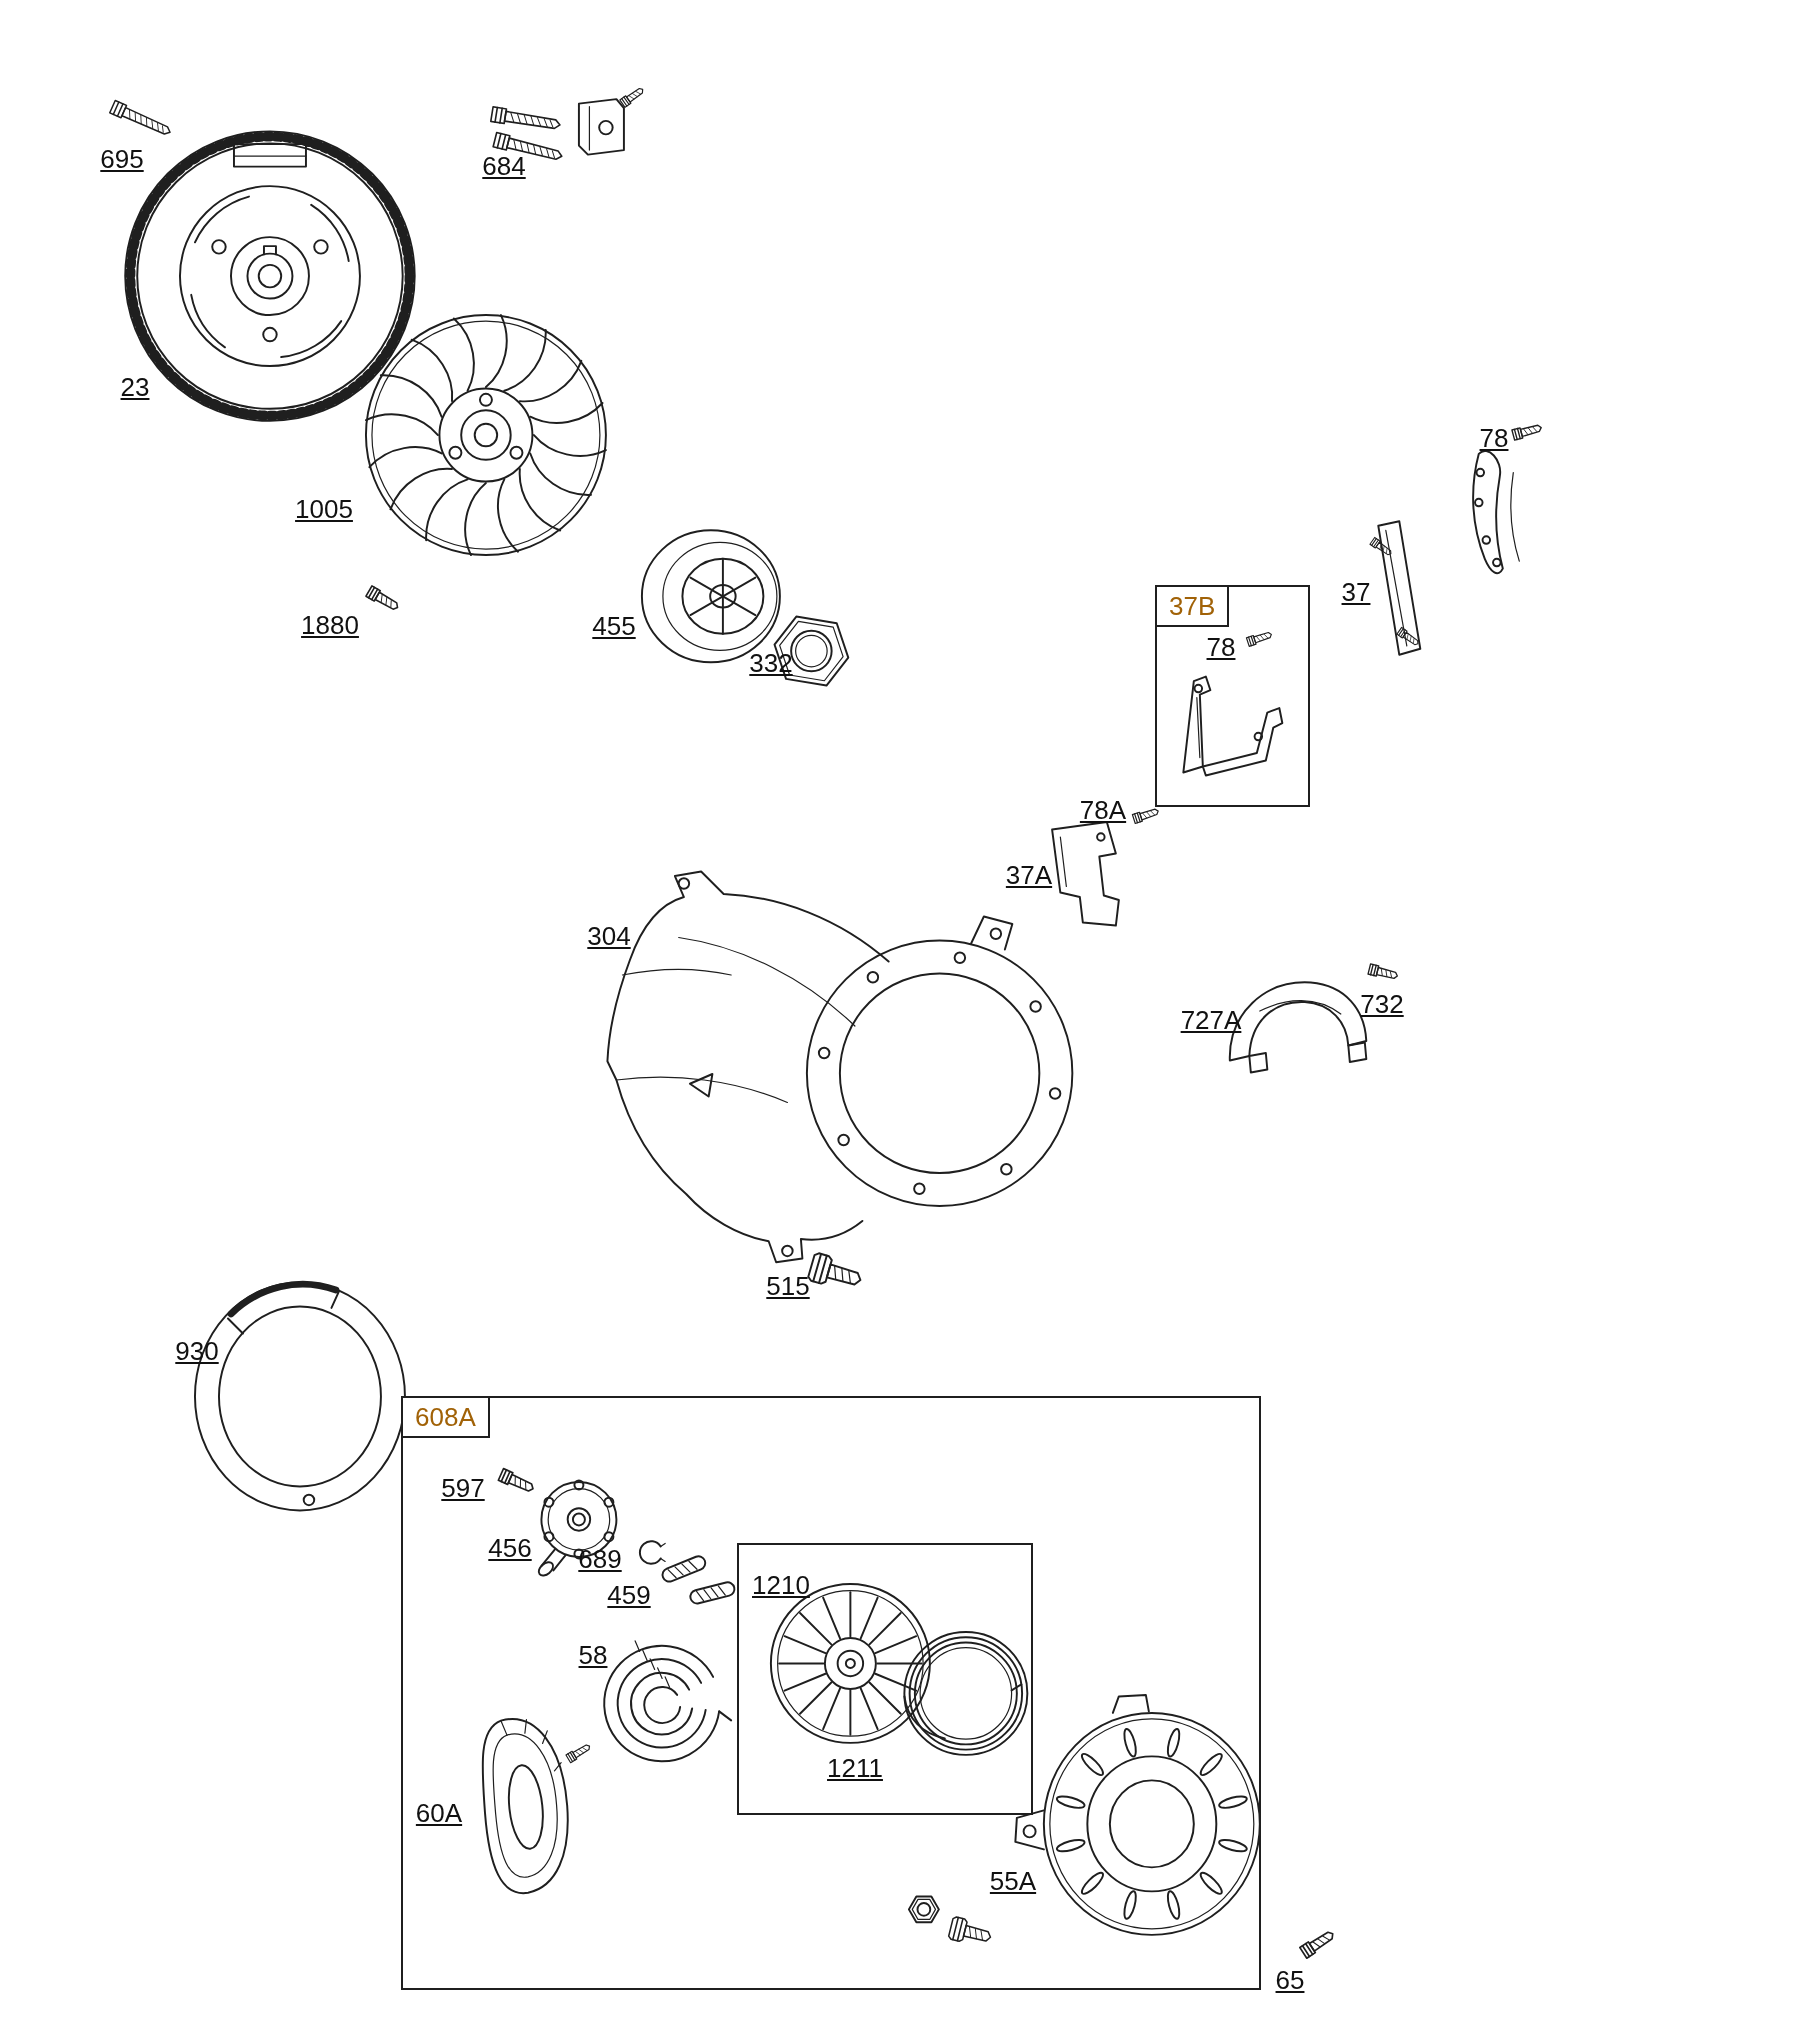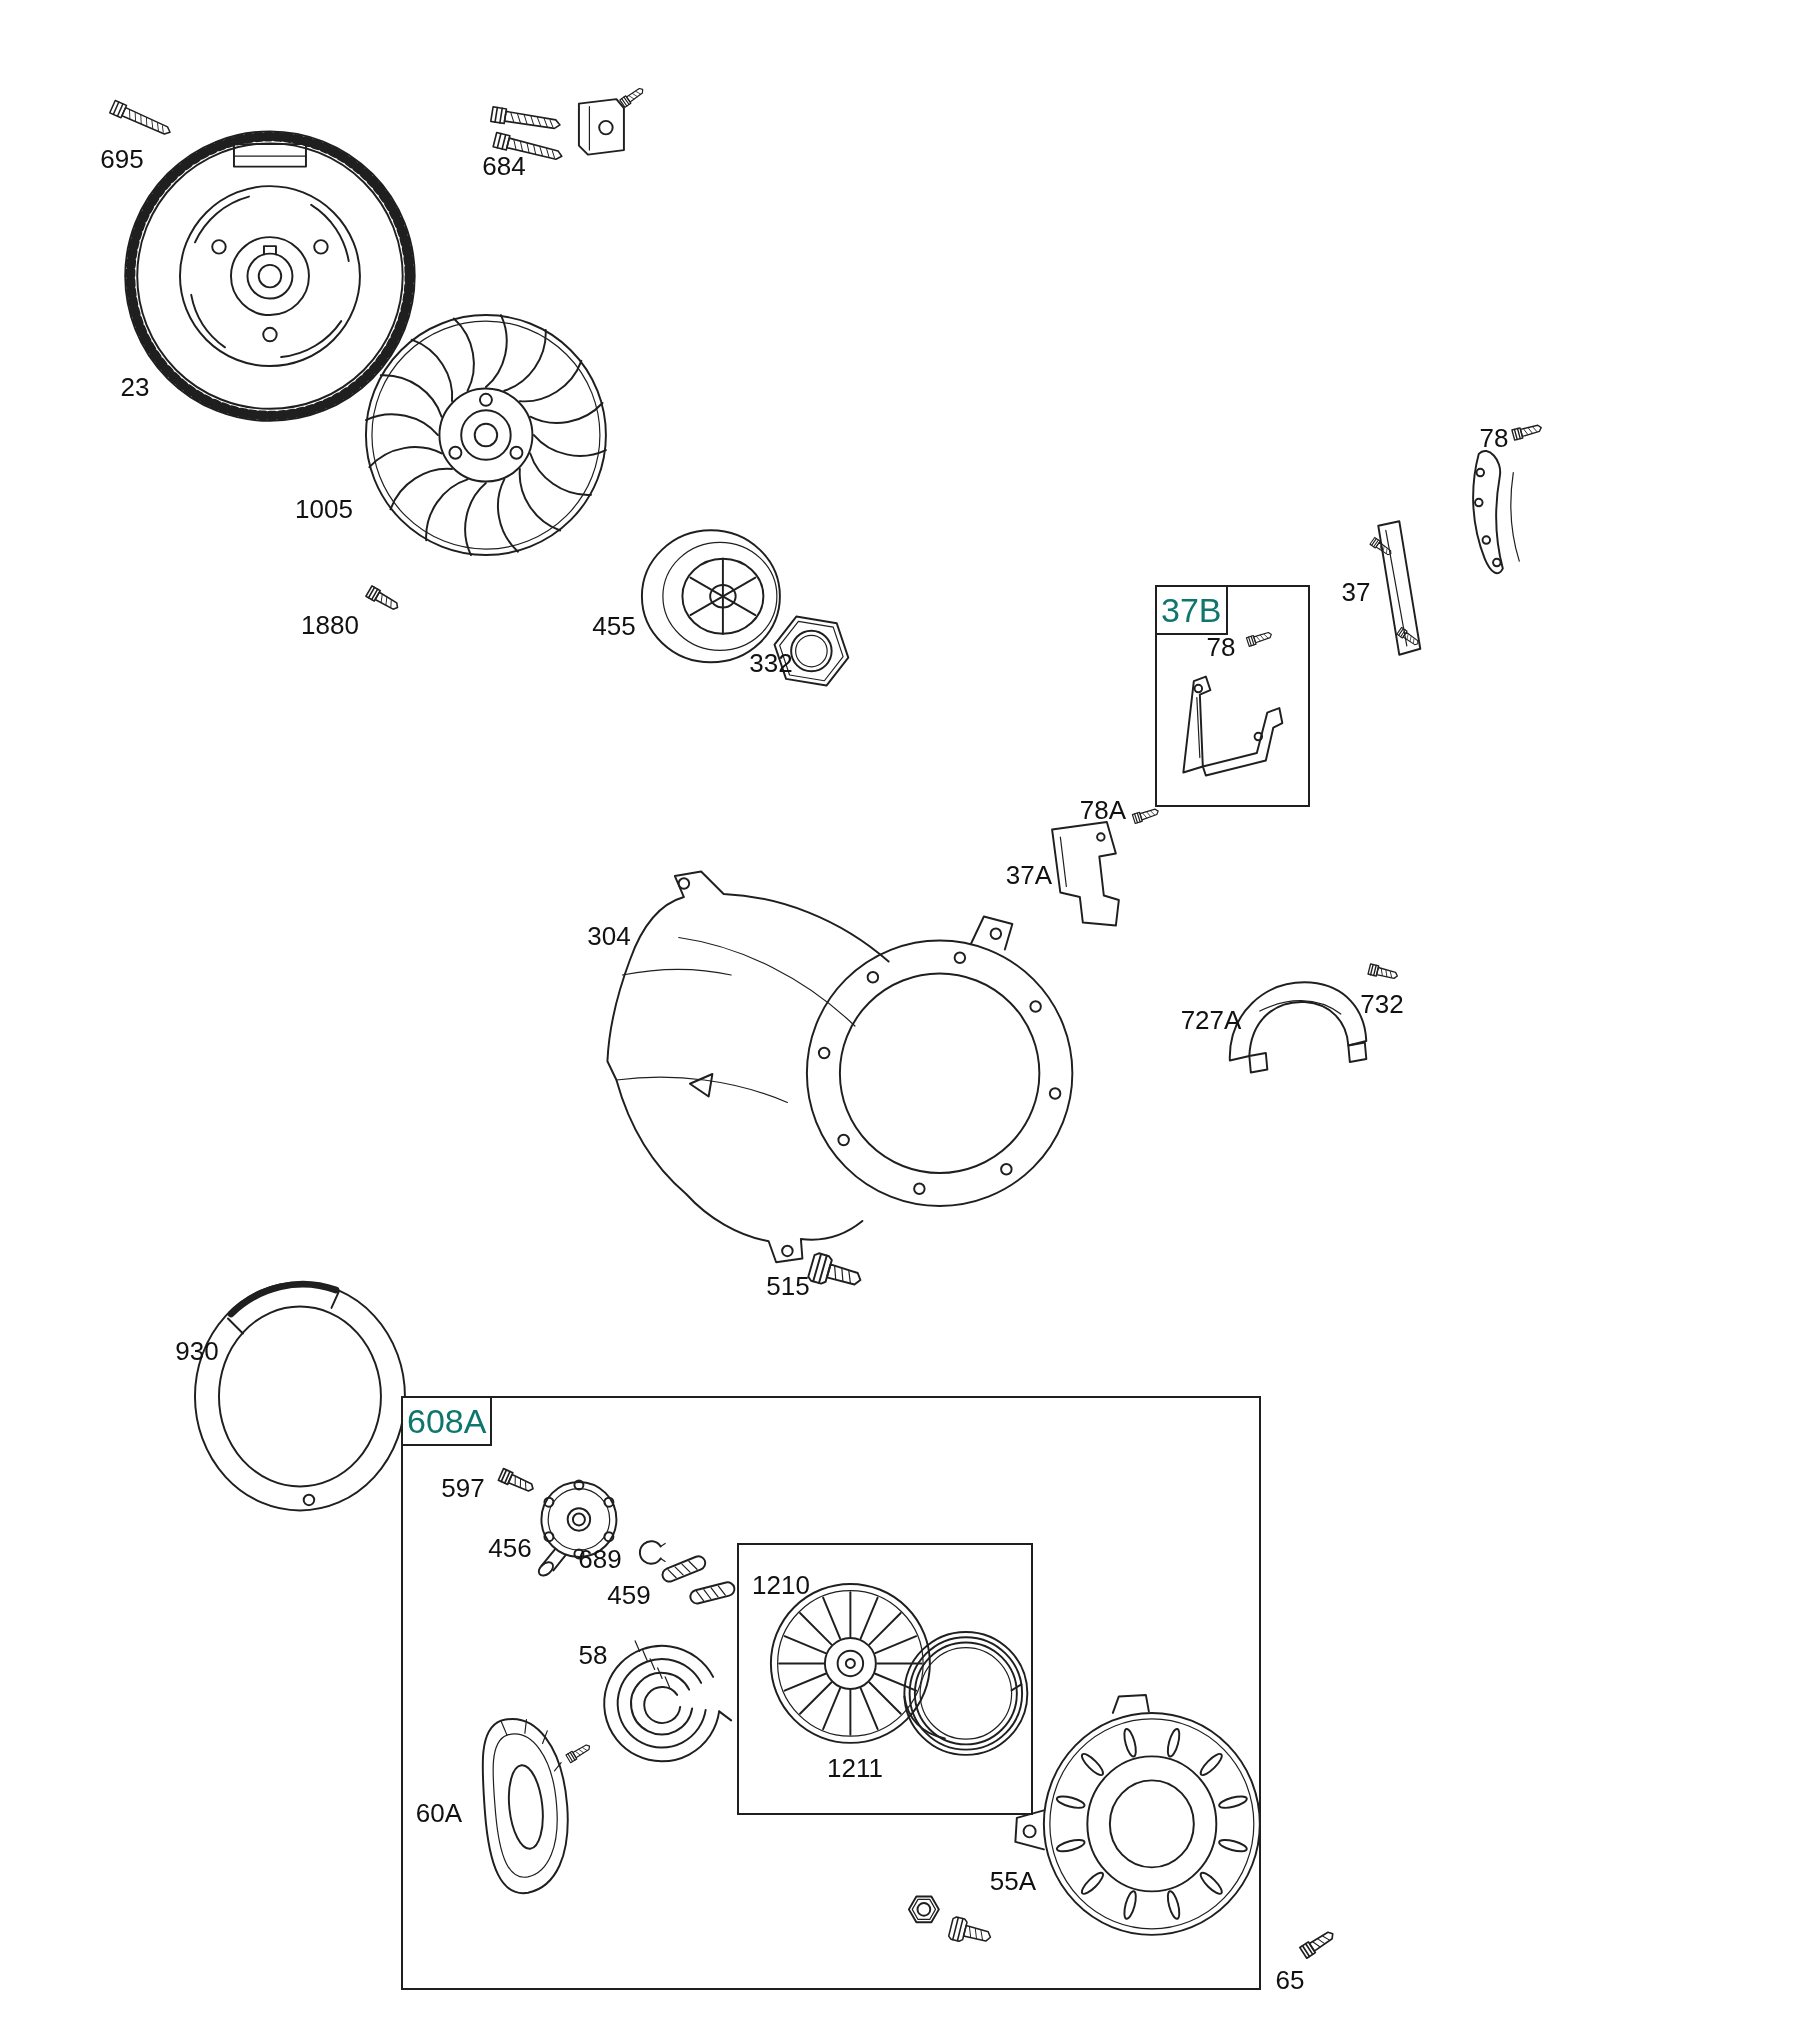--- a/index.html
+++ b/index.html
@@ -12,27 +12,27 @@
   #diagram-svg path, #diagram-svg circle, #diagram-svg ellipse, #diagram-svg rect,
   #diagram-svg line, #diagram-svg polygon, #diagram-svg polyline {
     fill: none; stroke: #1f1f1f; stroke-width: 2.6;
     stroke-linecap: round; stroke-linejoin: round;
   }
   #diagram-svg .thin  { stroke-width: 1.6; }
   #diagram-svg .teeth { stroke-width: 13; stroke-dasharray: 6 7; }
   #diagram-svg .band  { stroke-width: 9; }
   .lbl {
     position: absolute; transform: translate(-50%,-50%);
-    font-size: 26px; color: #111; white-space: nowrap; line-height: 1;
+    font-size: 26px; color: #111; white-space: nowrap; line-height: 1; text-decoration: underline;
   }
   .lbl.tl { transform: none; margin-top: 19px; }
   .pbox { position: absolute; border: 2.3px solid #1f1f1f; background: transparent; }
   .lblbox {
     position: absolute; border: 2.3px solid #1f1f1f; background: #ffffff;
-    font-size: 34px; color: #0f766e; padding: 6px 4px; line-height: 1; white-space: nowrap;
+    font-size: 26px; color: #a16207; padding: 6px 12px; line-height: 1; white-space: nowrap;
   }
 </style>
 </head>
 <body>
 
 <div id="canvas">
 
   <div class="pbox" style="left:1155px; top:585px; width:155px; height:222px"></div>
   <div class="pbox" style="left:401px; top:1396px; width:860px; height:594px"></div>
   <div class="pbox" style="left:737px; top:1543px; width:296px; height:272px"></div>

